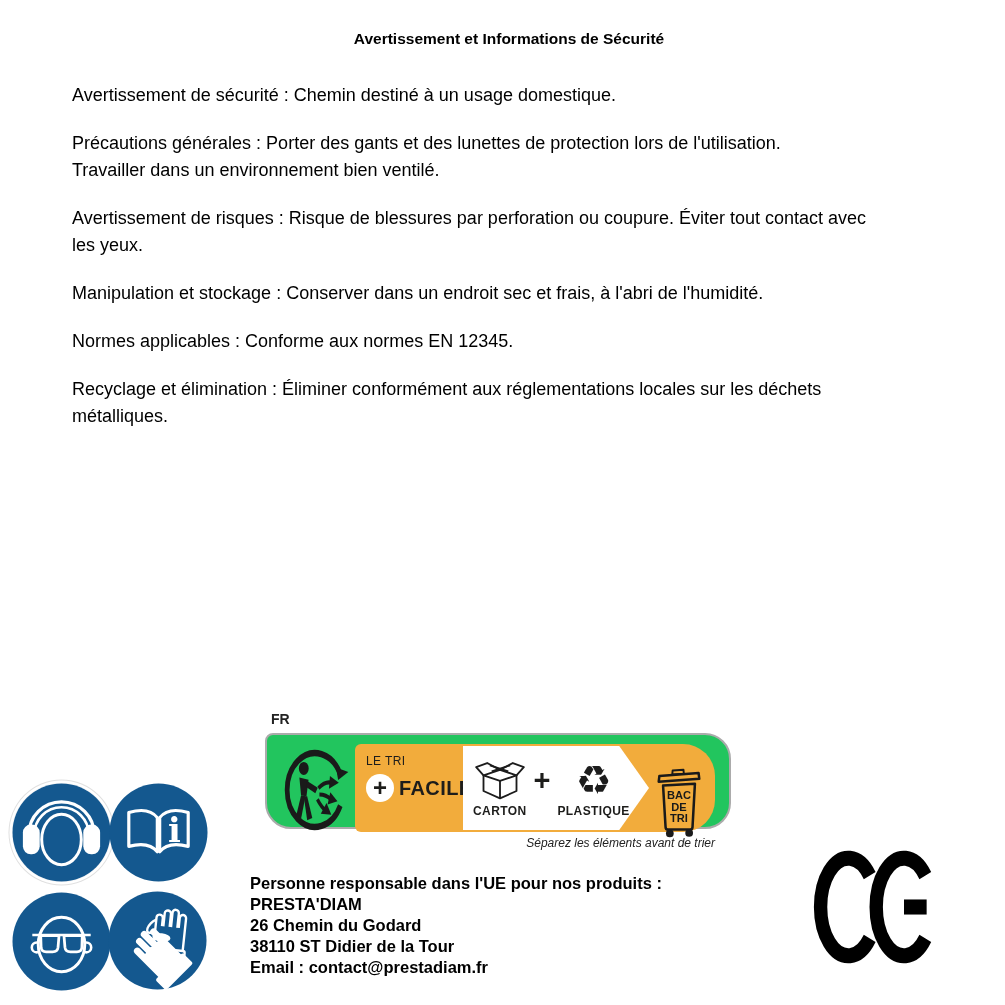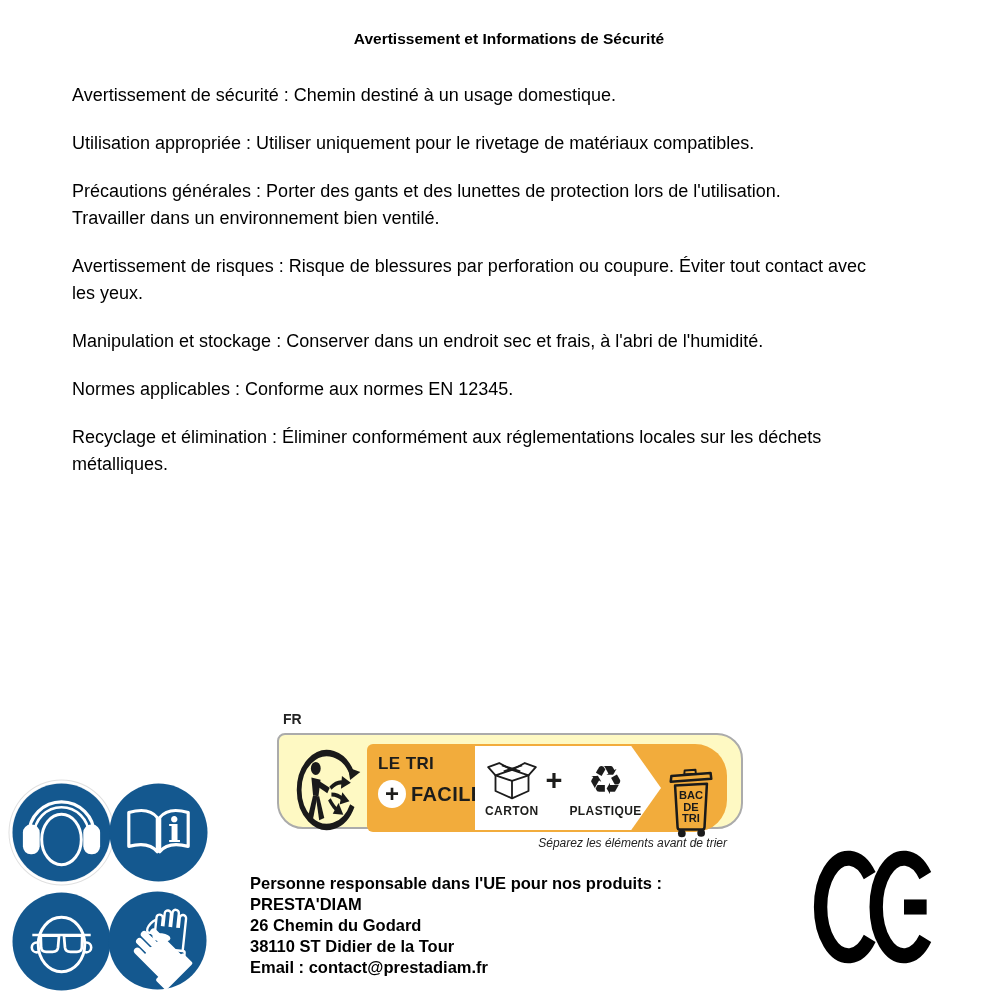--- a/index.html
+++ b/index.html
@@ -18,33 +18,32 @@
   
   .picto{position:absolute;width:99px;height:99px;}
   .picto svg{display:block;width:100%;height:100%;}
   #picto-ear{left:12px;top:783px;border-radius:50%;box-shadow:0 0 0 2.5px #fff,0 0 0 3.5px #e0e0e0;}
   #picto-manual{left:109px;top:783px;}
   #picto-eye{left:12px;top:892px;}
   #picto-gloves{left:108px;top:891px;}
   
   .tri-box{
     position:absolute;left:265px;top:733px;width:466px;height:96px;
-    background:#fef9c3;border:2px solid #ABABAB;border-radius:8px 26px 26px 26px;
+    background:#22c55e;border:2px solid #ABABAB;border-radius:8px 26px 26px 26px;
     box-sizing:border-box;
-    margin-left:12px;
   }
   .fr-label{position:absolute;left:4px;top:-24px;font-size:14px;font-weight:bold;color:#222;}
   .triman-wrap{position:absolute;left:14px;top:10px;width:68px;height:90px;}
   .triman-wrap svg{display:block;width:100%;height:100%;}
   .band{
     position:absolute;left:88px;top:9px;width:360px;height:88px;
     background:#F2AC3C;border-radius:6px 32px 32px 6px;
   }
   .brand{position:absolute;left:11px;top:10px;color:#1D1D1B;}
-  .brand-line1{font-size:17px;font-weight:700;letter-spacing:.4px;}
+  .brand-line1{font-size:12px;font-weight:400;letter-spacing:.4px;}
   .brand-line2{display:flex;align-items:center;gap:5px;margin-top:6px;}
   .plus-circle{
     width:28px;height:28px;border-radius:50%;background:#fff;color:#1D1D1B;
     display:flex;align-items:center;justify-content:center;
     font-size:24px;font-weight:800;line-height:1;
   }
   .facile{font-size:20px;font-weight:800;letter-spacing:.4px;}
   .pentagon{
     position:absolute;left:108px;top:2px;height:84px;width:186px;background:#fff;
     clip-path:polygon(0 0,84% 0,100% 50%,84% 100%,0 100%);
@@ -72,21 +71,20 @@
 </style>
 </head>
 <body>
 
 <div class="page">
 
   <h1 class="doc-title">Avertissement et Informations de Sécurité</h1>
 
   <div class="content">
     <p>Avertissement de sécurité : Chemin destiné à un usage domestique.</p>
-    <p>Utilisation appropriée : Utiliser uniquement pour le rivetage de matériaux compatibles.</p>
     <p>Précautions générales : Porter des gants et des lunettes de protection lors de l'utilisation.
 Travailler dans un environnement bien ventilé.</p>
     <p>Avertissement de risques : Risque de blessures par perforation ou coupure. Éviter tout contact avec
 les yeux.</p>
     <p>Manipulation et stockage : Conserver dans un endroit sec et frais, à l'abri de l'humidité.</p>
     <p>Normes applicables : Conforme aux normes EN 12345.</p>
     <p>Recyclage et élimination : Éliminer conformément aux réglementations locales sur les déchets
 métalliques.</p>
   </div>
 

